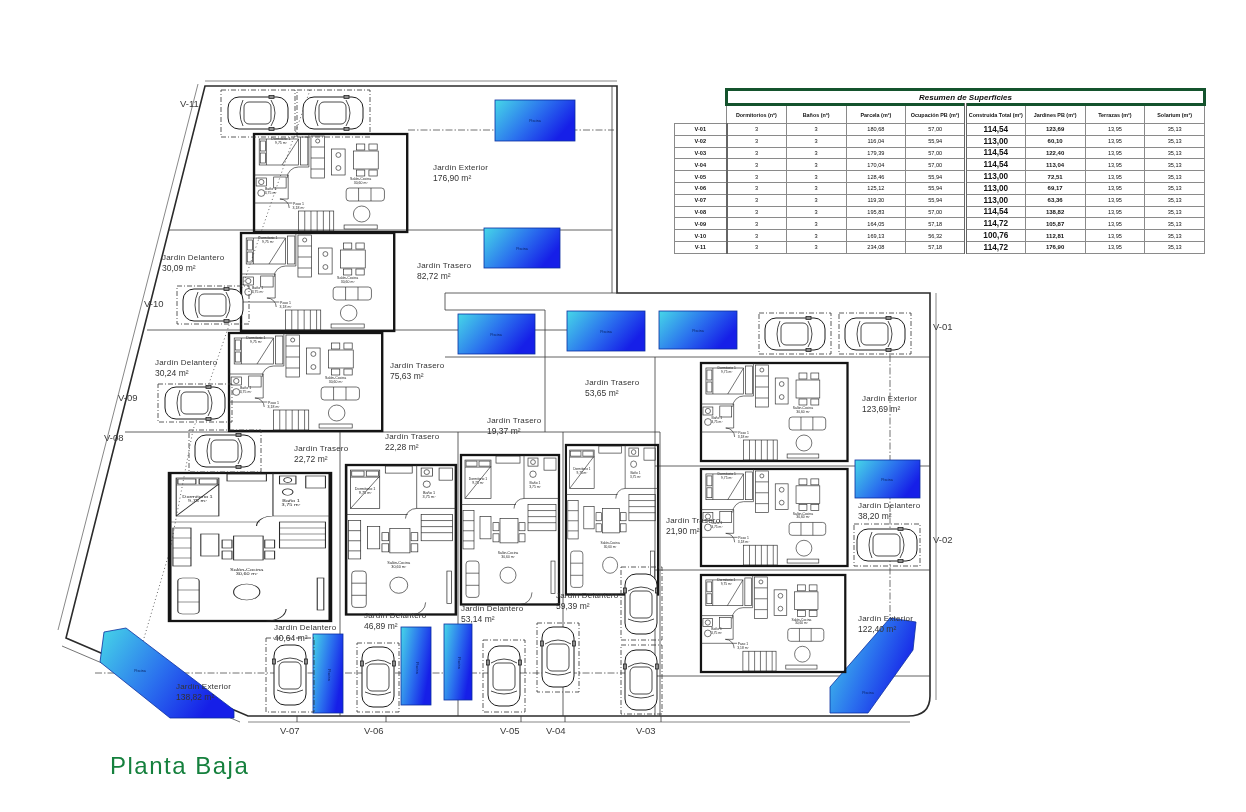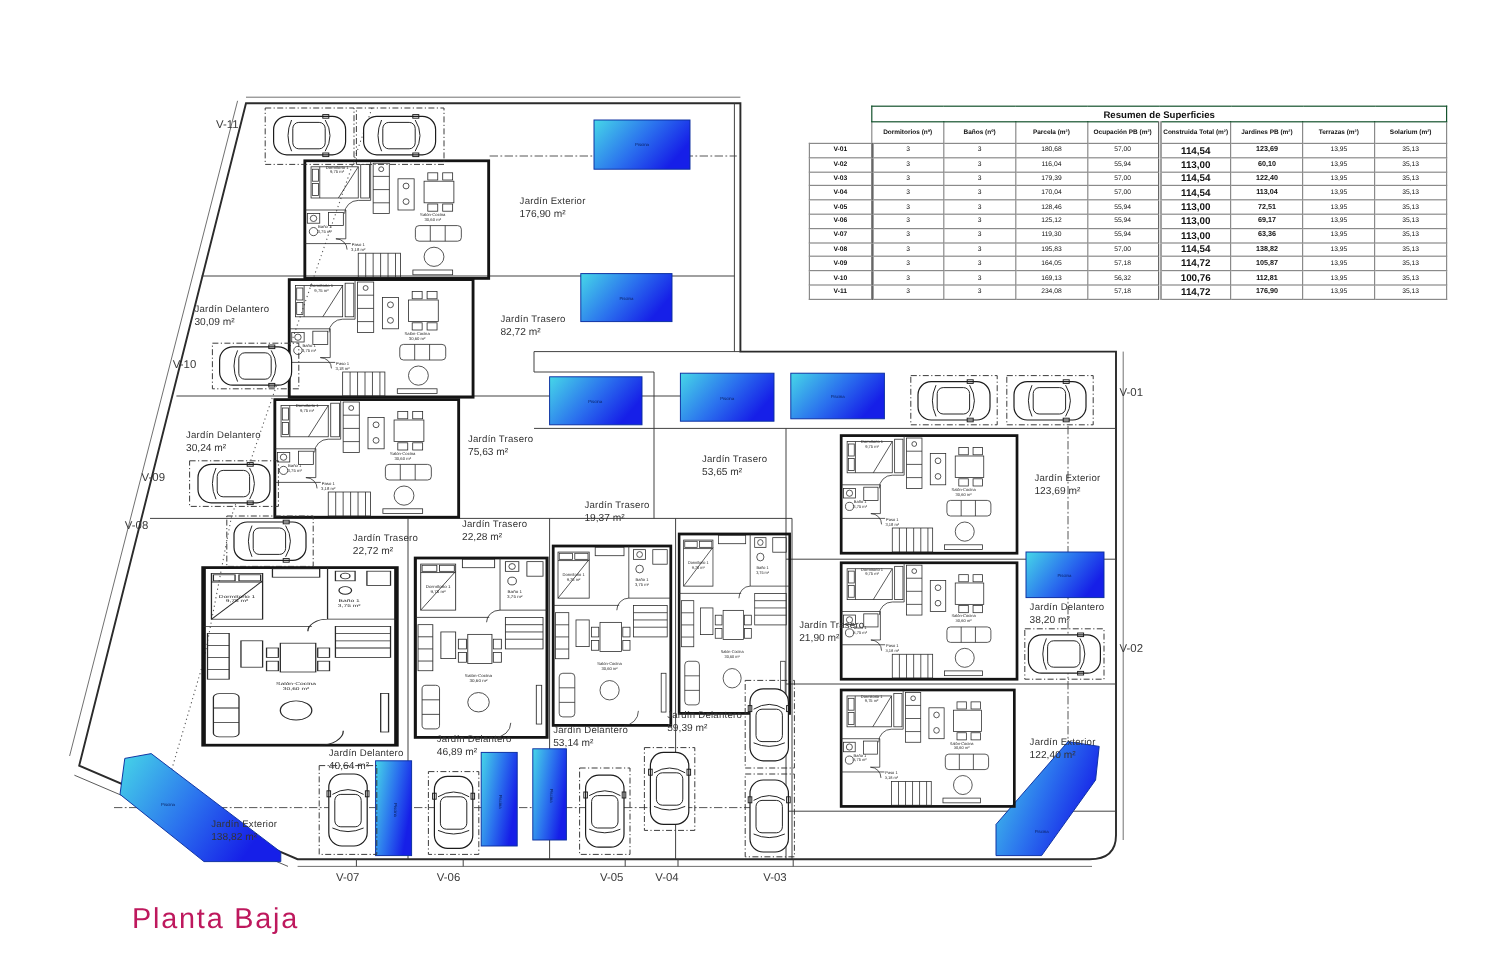--- a/index.html
+++ b/index.html
@@ -22,31 +22,31 @@
   .garea{font-size:8.5px;fill:#333;}
   .vlabel{font-size:9.5px;fill:#3a3a3a;}
   .pool-t{font-size:3.6px;fill:#0a1f5c;text-anchor:middle;}
   .room-t{font-size:3.4px;fill:#222;text-anchor:middle;}
   
   .table-wrap{position:absolute;left:674px;top:88px;width:532px;}
   .table-wrap table{border-collapse:collapse;width:100%;table-layout:fixed;}
   .table-wrap col.c0{width:52px;}
   .table-wrap th,.table-wrap td{border:1px solid #8a8a8a;padding:0;text-align:center;
       font-family:"Liberation Sans",sans-serif;color:#111;overflow:hidden;white-space:nowrap;}
-  th.title-cell{font-size:8px;font-weight:bold;height:12px;border:1px solid #14532d;}
+  th.title-cell{font-size:8px;font-weight:bold;height:12px;border:3px solid #14532d;font-style:italic;}
   th.corner,th.corner2{border:none;background:transparent;}
   tr.cols th{font-size:5.4px;font-weight:bold;height:17px;}
   .table-wrap td{font-size:5.6px;height:10.8px;}
   td.rid{font-weight:bold;}
   td.construida,th.construida{border-left:3px double #666;margin-top:20px;}
   td.construida{font-size:8.2px;font-weight:bold;}
   td.jardines{font-size:6px;font-weight:bold;}
   td.dorm{border-left:2px solid #666;}
   
-  .plan-title{position:absolute;left:110px;top:752px;font-size:24px;color:#be185d;
+  .plan-title{position:absolute;left:110px;top:752px;font-size:24px;color:#15803d;
       letter-spacing:1.5px;font-family:"Liberation Sans",sans-serif;}
 </style>
 </head>
 <body>
 
 <div id="stage">
 
 <svg width="1246" height="812" viewBox="0 0 1246 812">
   <defs>
     <linearGradient id="poolGrad" x1="0" y1="0" x2="1" y2="0.45">

